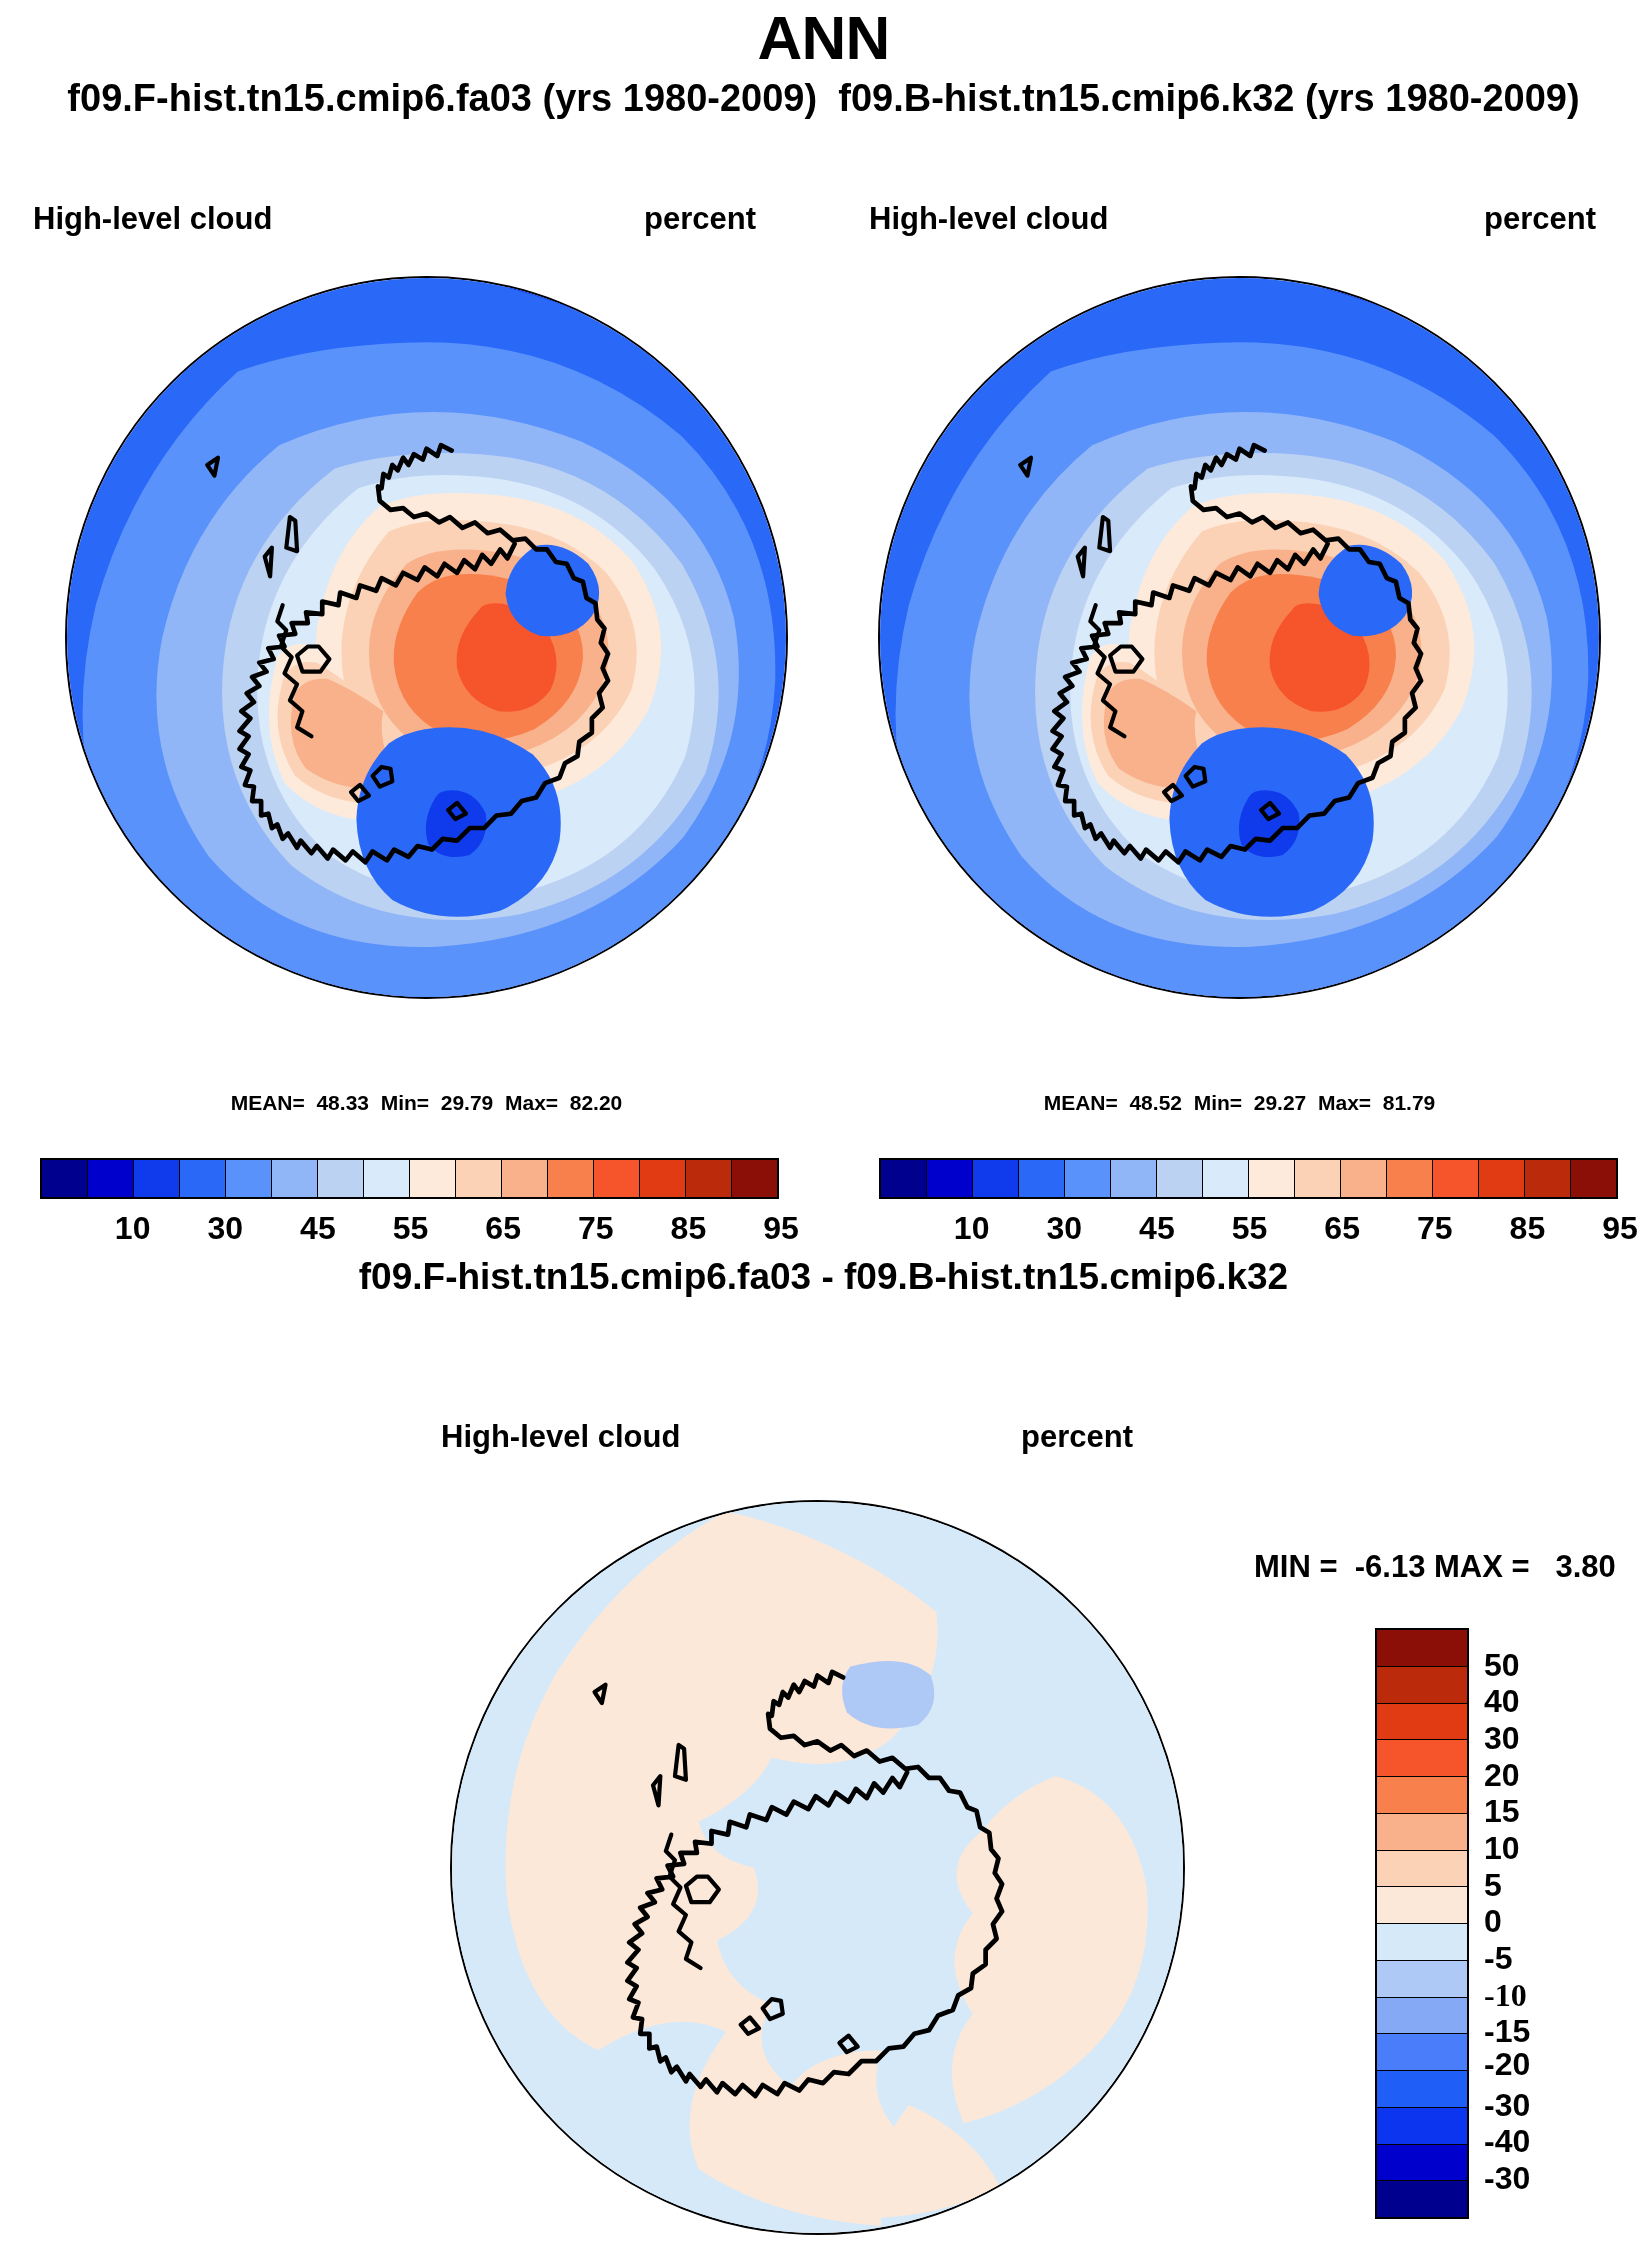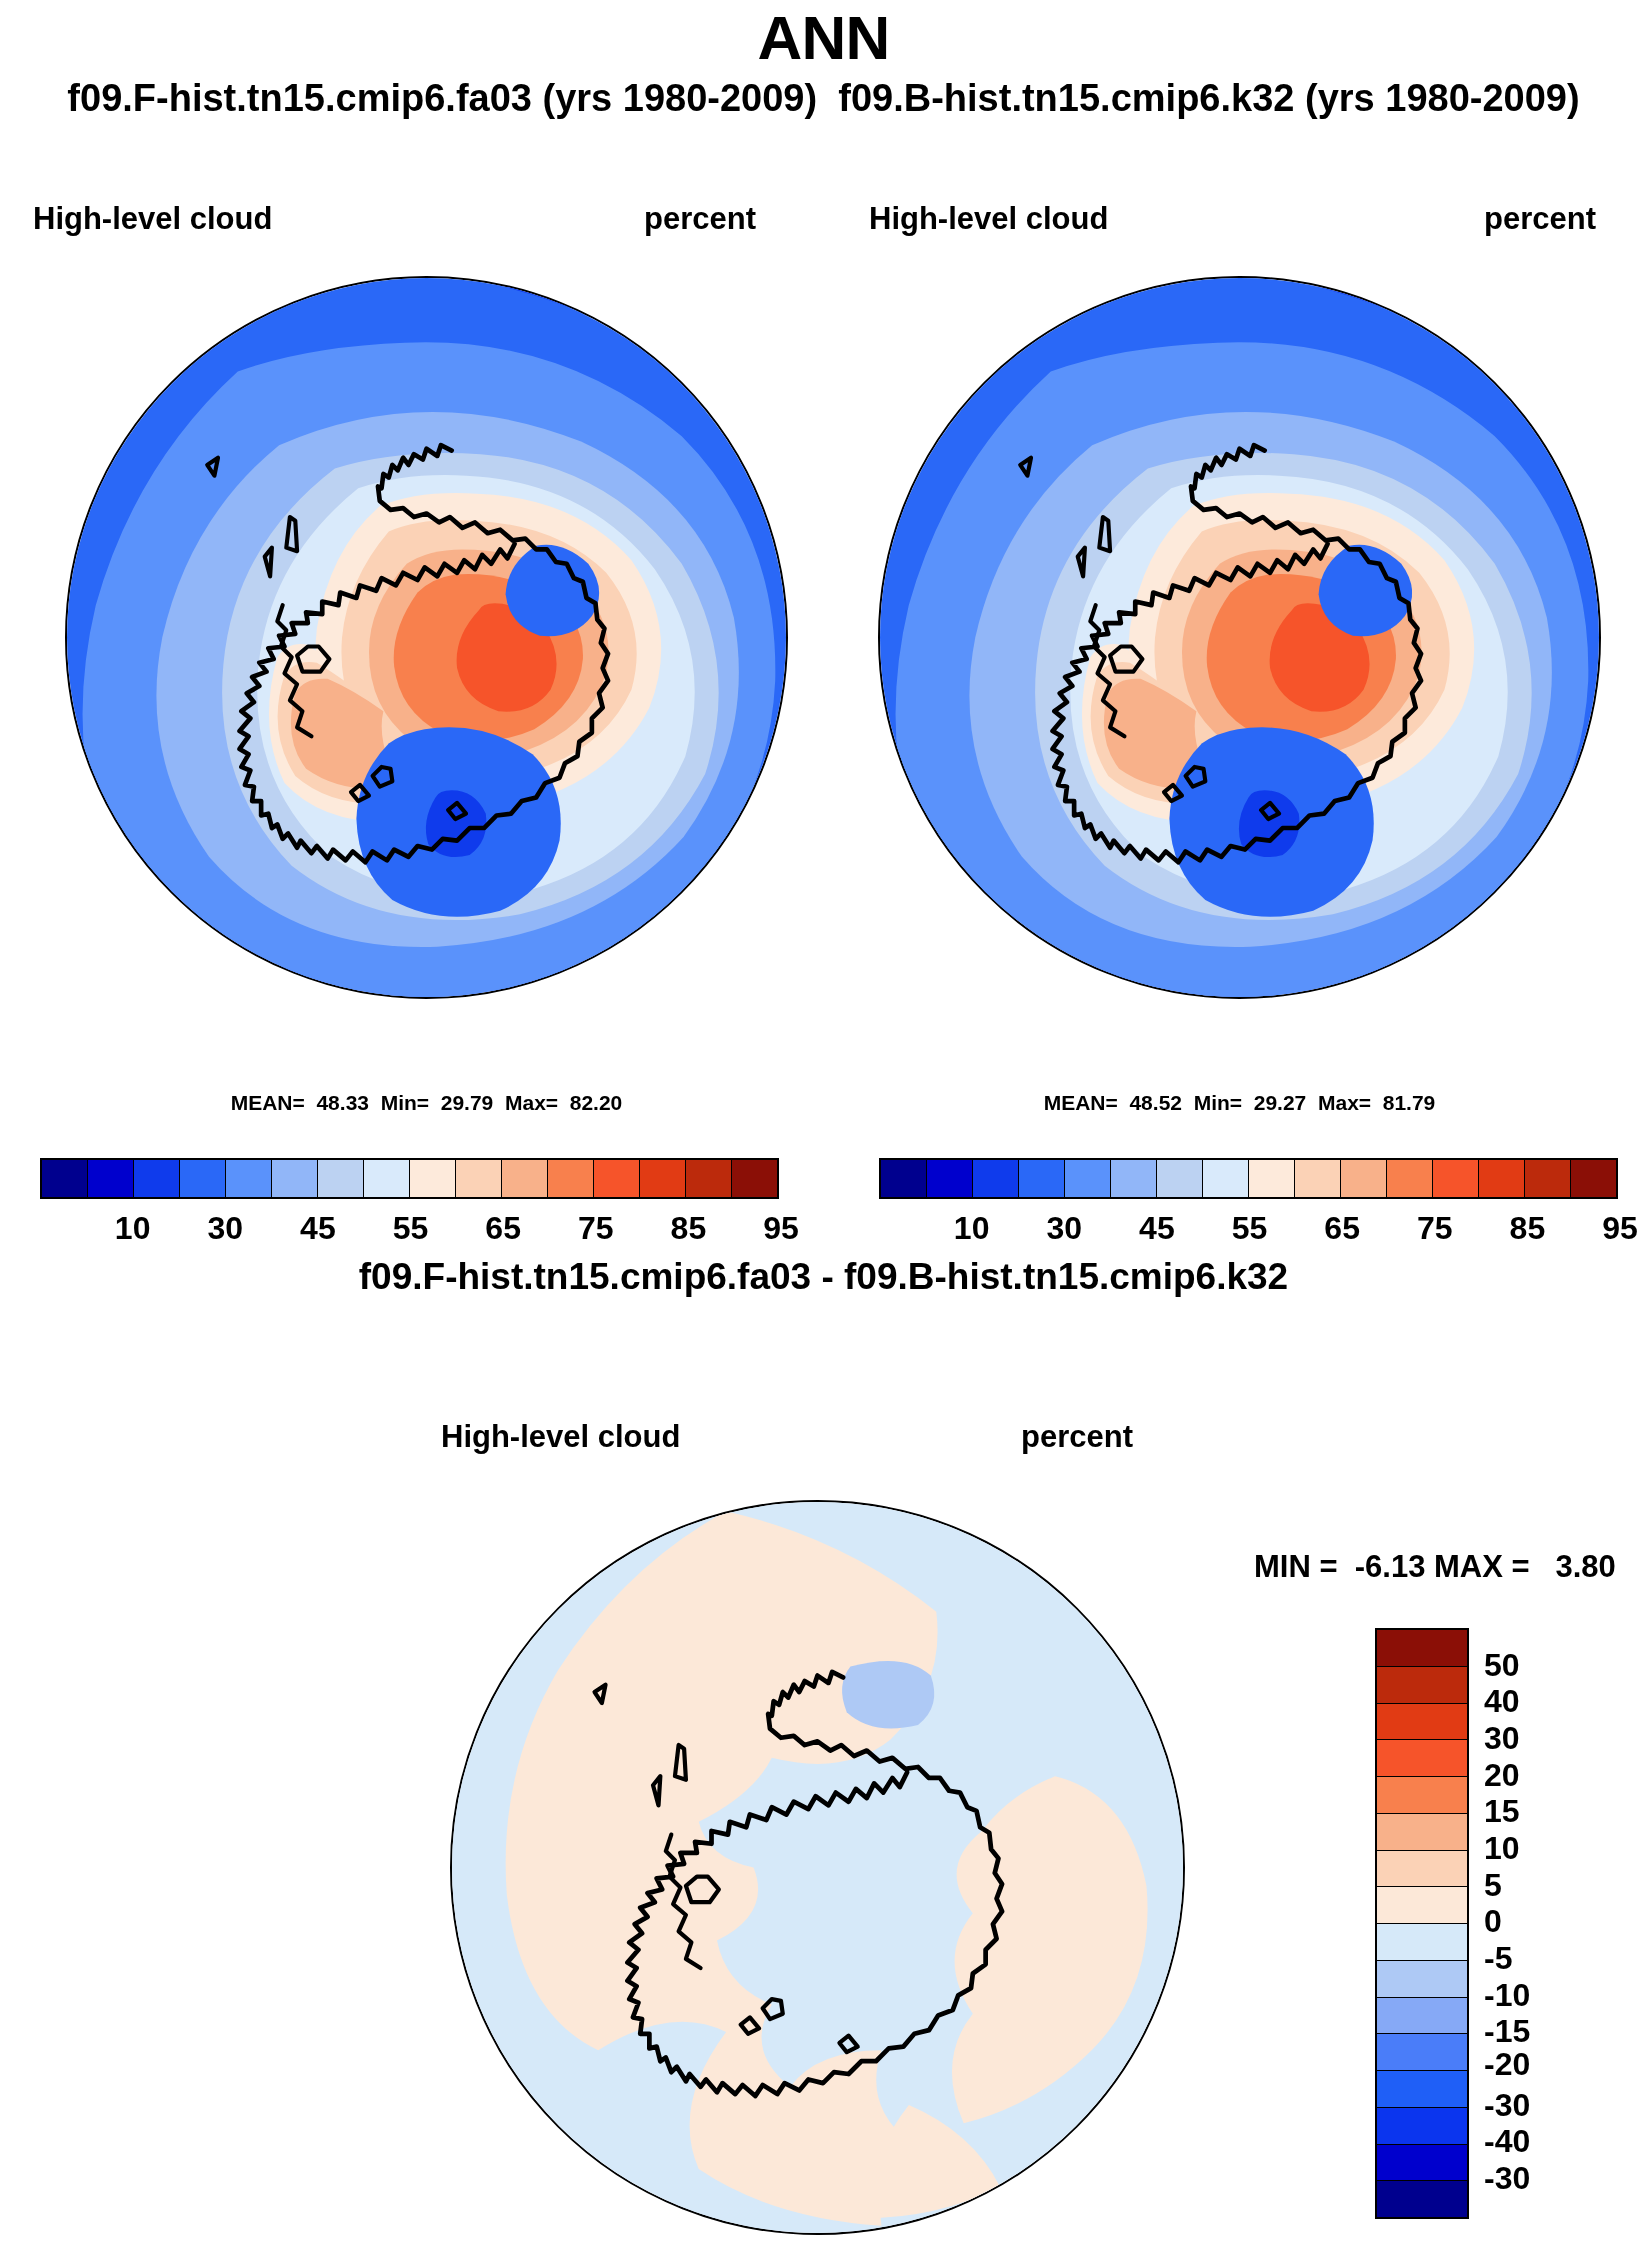--- a/index.html
+++ b/index.html
@@ -285,20 +285,20 @@
 <div class="vticks" id="vticks-diff" style="left:1484px;top:1628px;height:587px;">
     <span style="top: 37px;">50</span>
     <span style="top: 73px;">40</span>
     <span style="top: 110px;">30</span>
     <span style="top: 147px;">20</span>
     <span style="top: 183px;">15</span>
     <span style="top: 220px;">10</span>
     <span style="top: 257px;">5</span>
     <span style="top: 293px;">0</span>
     <span style="top: 330px;">-5</span>
-    <span style="top: 367px;">-10</span>
+    <span style="top: 367px; font-family: Liberation Serif, serif;">-10</span>
     <span style="top: 403px;">-15</span>
     <span style="top: 416px; margin-top: 20px;">-20</span>
     <span style="top: 477px;">-30</span>
     <span style="top: 513px;">-40</span>
     <span style="top: 550px;">-30</span>
   </div>
 
 
 </body></html>

